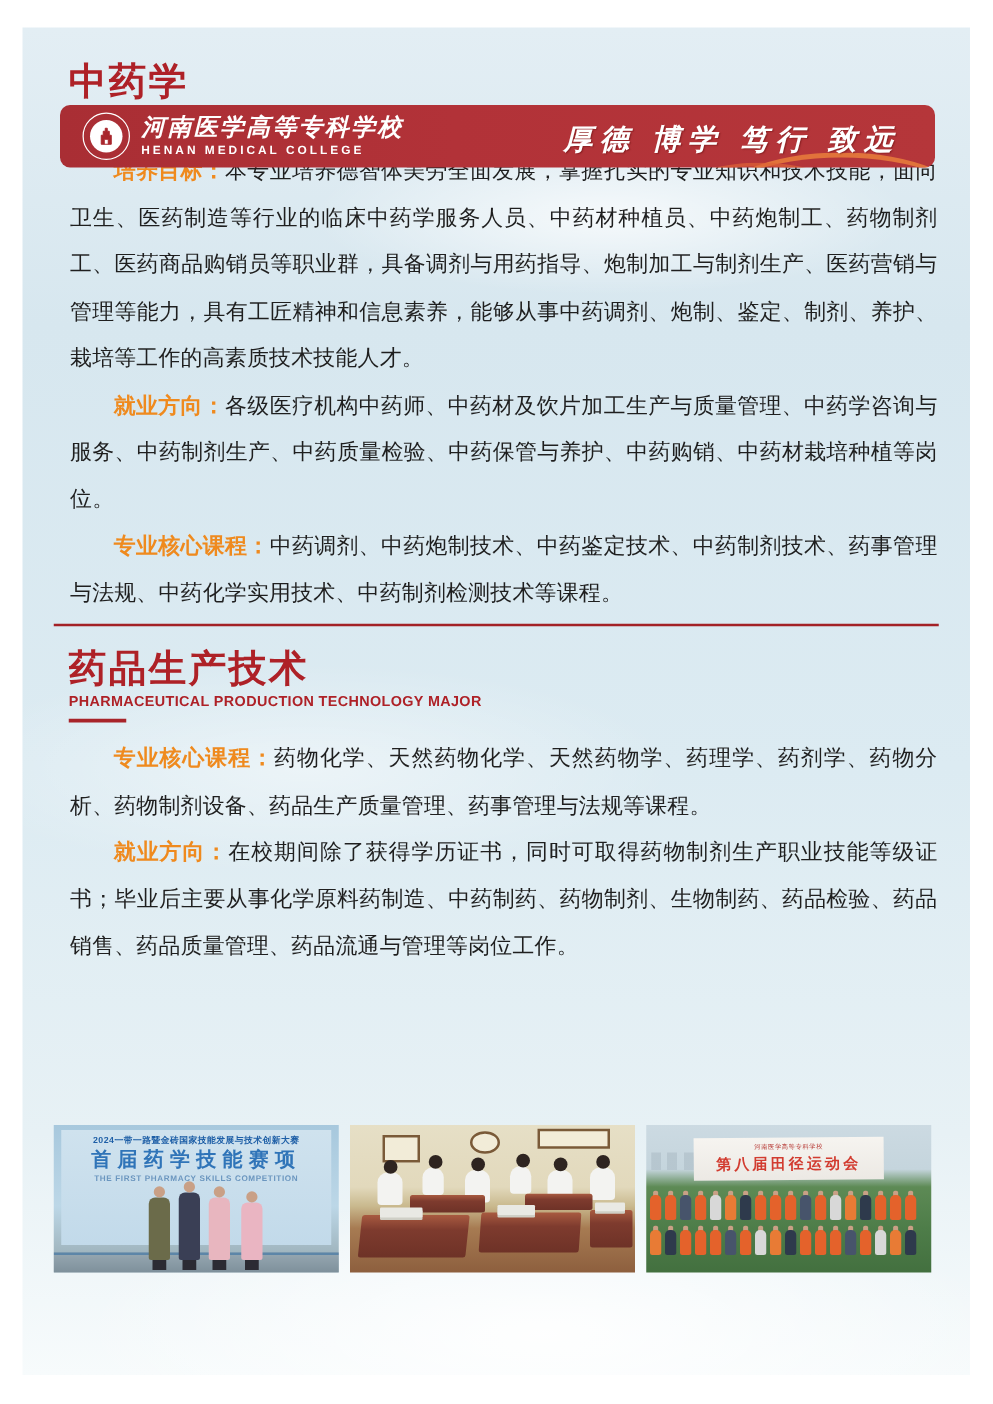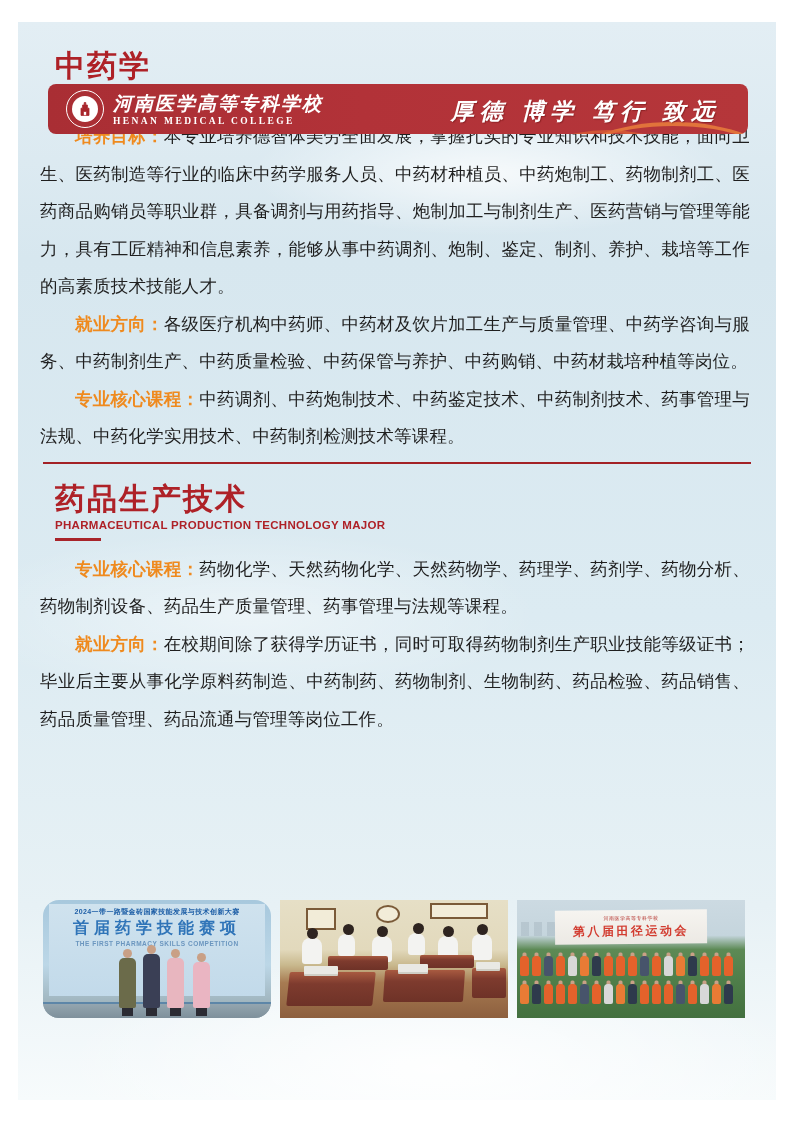--- a/index.html
+++ b/index.html
@@ -29,46 +29,46 @@
   .swoosh2 { right:60px; bottom:-74px; width:160px; height:78px;
     border-top:3px solid rgba(222,100,54,.7); }
   .brand { position:absolute; left:18px; top:6px; display:flex; align-items:center; gap:9px; }
   .seal { width:38px; height:38px; border:1.5px solid #ffffff; border-radius:50%;
     display:flex; align-items:center; justify-content:center; }
   .seal-inner { width:26px; height:26px; background:#ffffff; border-radius:50%;
     display:flex; align-items:center; justify-content:center; }
   .college-zh { color:#ffffff; font-size:19px; font-weight:bold; font-style:italic;
     letter-spacing:2px; line-height:21px; }
   .college-en { color:#ffffff; font-size:9.5px; letter-spacing:2.4px; font-weight:bold;
-    font-family:Liberation Serif, serif; margin-top:2px; }
+    font-family:Liberation Sans, sans-serif; margin-top:2px; }
   .motto { position:absolute; right:28px; top:12px; color:#ffffff; font-size:23px;
     font-weight:bold; font-style:italic; letter-spacing:6px; text-shadow:1px 1px 1px rgba(90,10,10,.4); }
 
   
   .section-head { padding-left:37px; }
   .sec1-head { margin-top:27px; }
   .sec2-head { margin-top:18px; }
   .sec-title { color:#ae2127; font-size:30px; font-weight:bold; letter-spacing:2px; line-height:34px;margin-top:10px; }
   .sec-sub { color:#ae2127; font-size:11.5px; font-weight:bold; letter-spacing:.3px; margin-top:3px; }
   .sec-underline { width:46px; height:3px; background:#a8242a; margin-top:7px; }
 
   
-  .paras { margin-top:10px; padding:0 26px 0 22px; }
+  .paras { margin-top:10px; padding:0 26px 0 38px; }
   .para { font-size:17.5px; line-height:37.5px; color:#1f1f1f; text-align:justify;
     text-indent:2em; letter-spacing:.2px; }
   .plabel { color:#ef8a1e; font-weight:bold; }
 
   .divider { margin:6px 25px 0 25px; border-top:2px solid #a32126; }
 
   
   .photos { position:absolute; left:25px; top:878px; width:708px; display:flex; gap:9px; }
   .photo { width:228px; height:118px; position:relative; overflow:hidden; background:#9db6c2; }
 
   
-  .photo1 { background:linear-gradient(180deg,#a7c8dd 0%, #bcd7e7 55%, #9fb4bd 88%, #8ea3ad 100%);border-radius:16px; }
+  .photo1 { background:linear-gradient(180deg,#a7c8dd 0%, #bcd7e7 55%, #9fb4bd 88%, #8ea3ad 100%); }
   .p1-panel { position:absolute; left:6px; top:4px; right:6px; height:92px;
     background:linear-gradient(180deg,#cfe2ee,#c2daea); }
   .p1-top { position:absolute; left:0; right:0; top:7px; text-align:center;
     color:#1d5ea6; font-size:7px; font-weight:bold; letter-spacing:.4px; white-space:nowrap; }
   .p1-main { position:absolute; left:0; right:0; top:18px; text-align:center;
     color:#2f74b8; font-size:16px; font-weight:bold; letter-spacing:5px; white-space:nowrap; }
   .p1-en { position:absolute; left:0; right:0; top:40px; text-align:center;
     color:#6b96bf; font-size:6.5px; font-weight:bold; letter-spacing:.5px; }
   .p1-ground { position:absolute; left:0; right:0; bottom:0; height:16px;
     background:linear-gradient(180deg,#97a8b2,#7e909b); }

